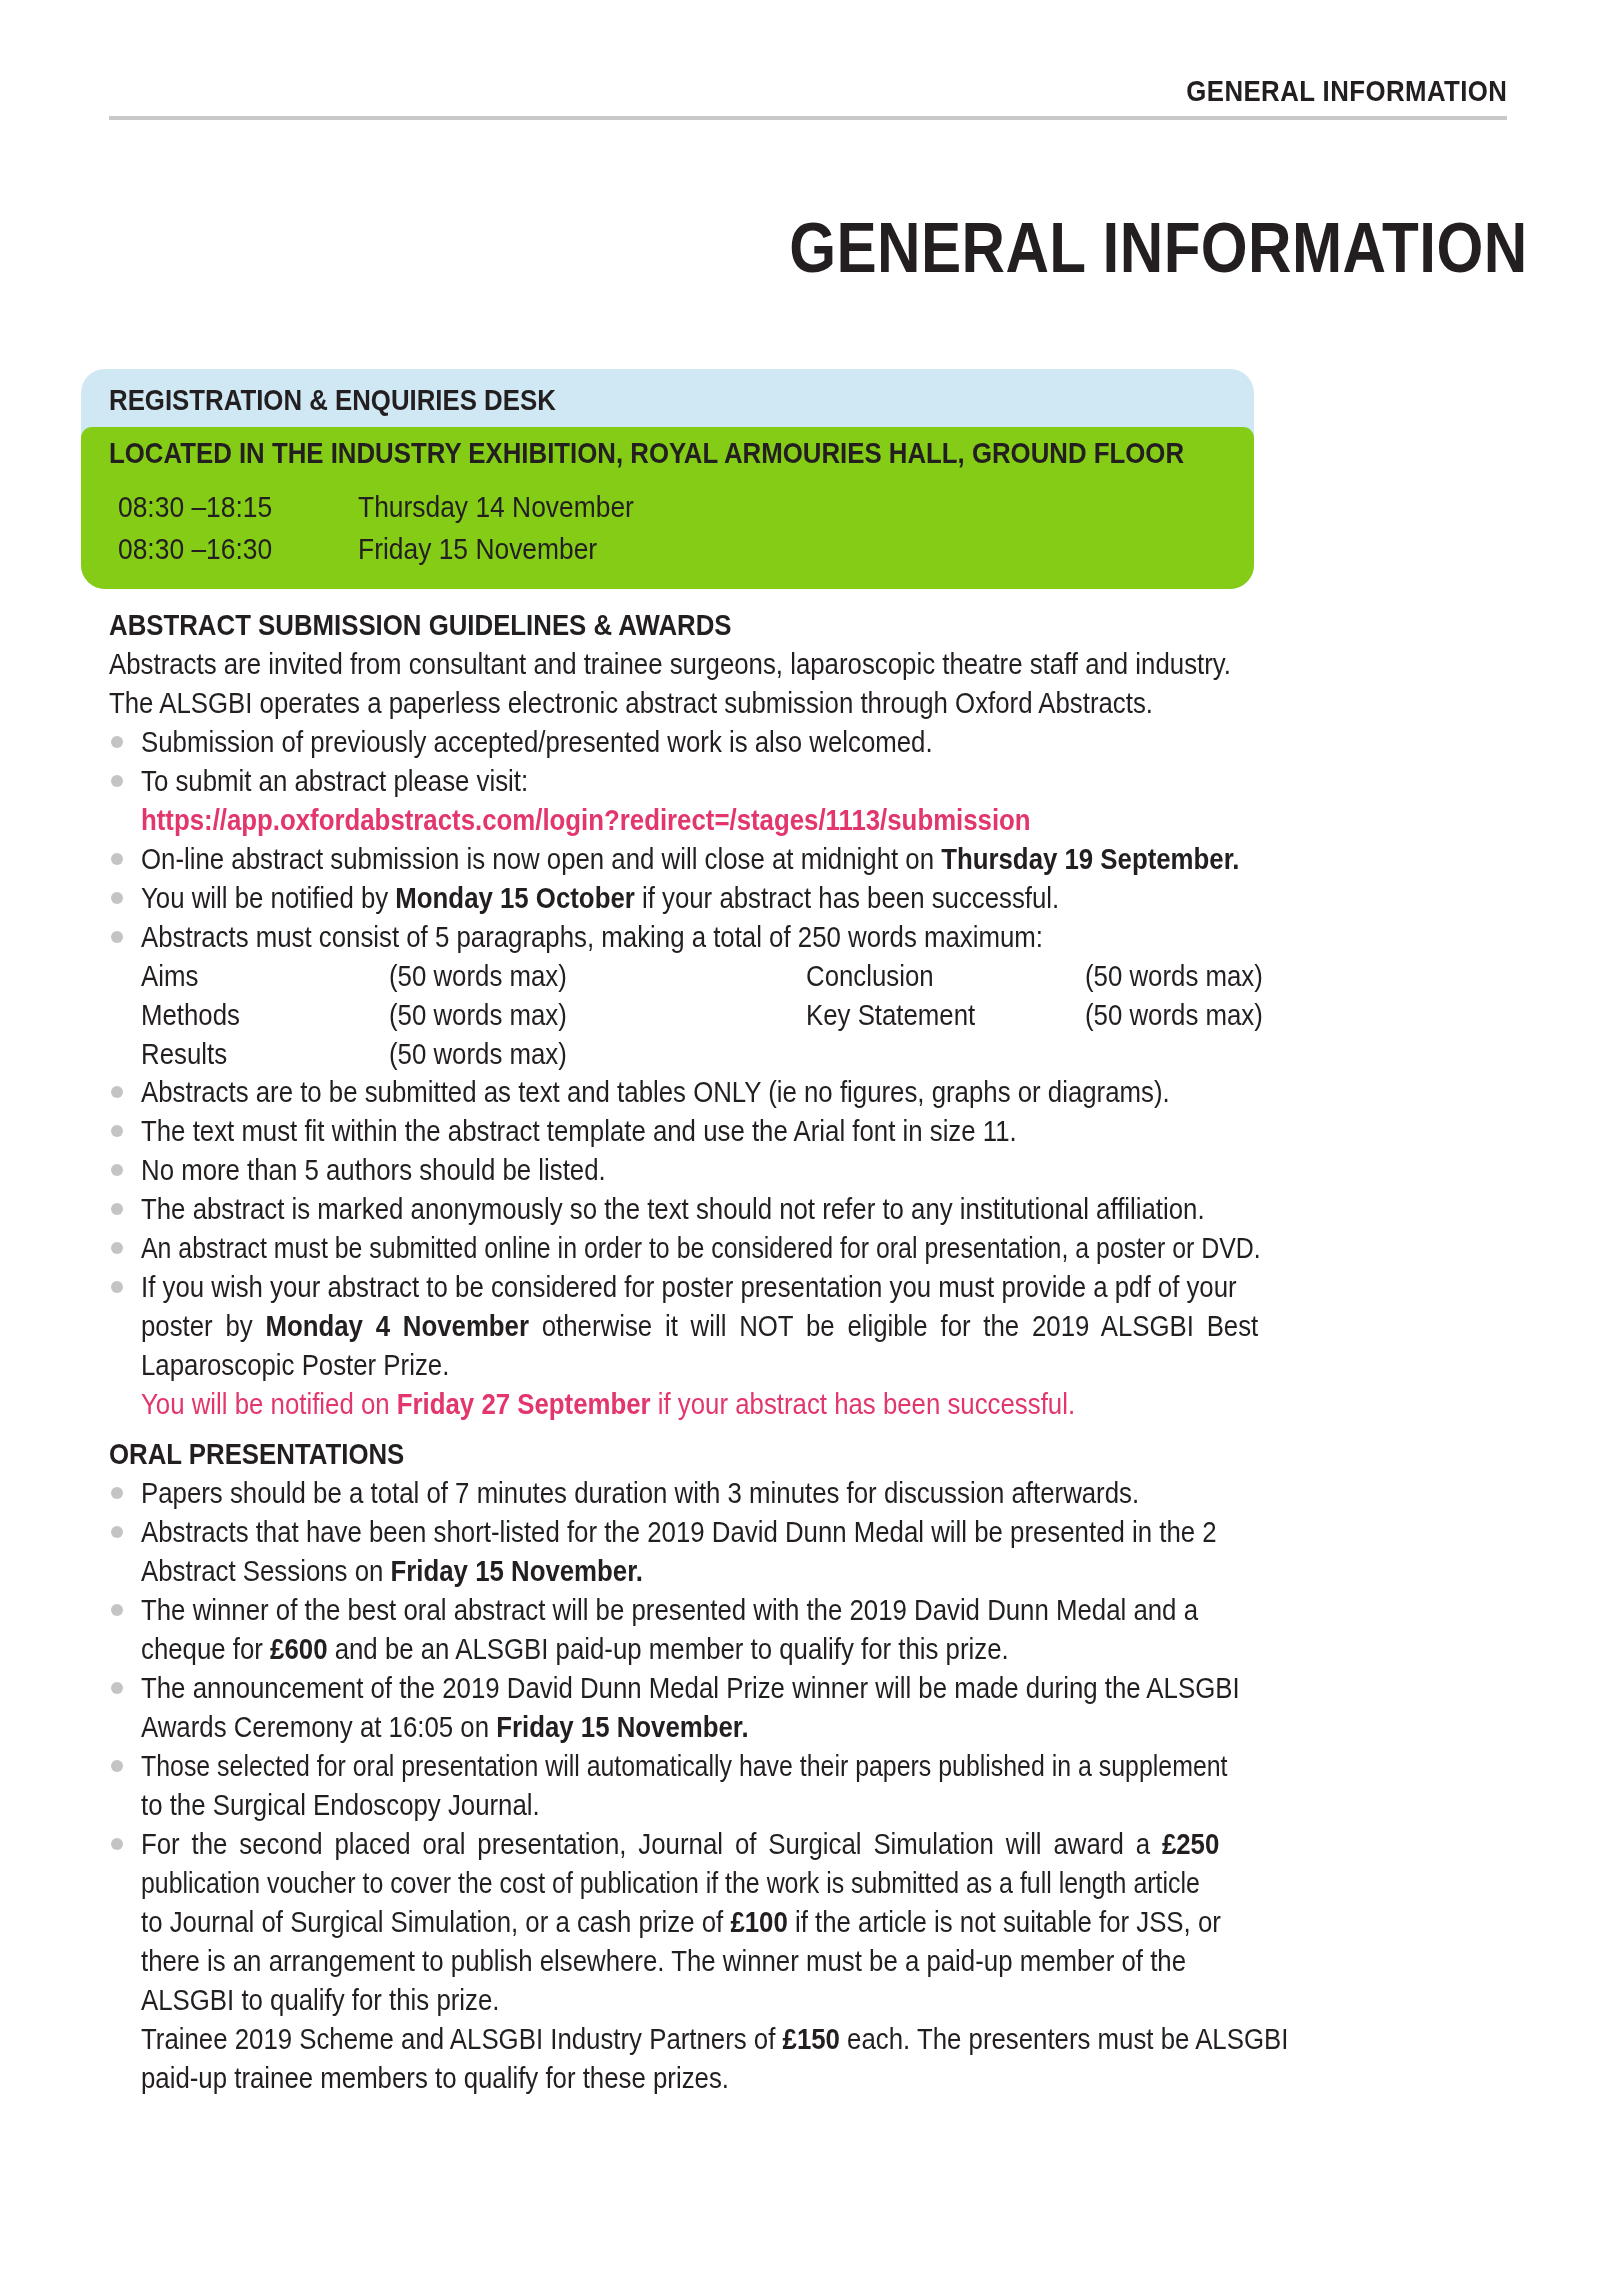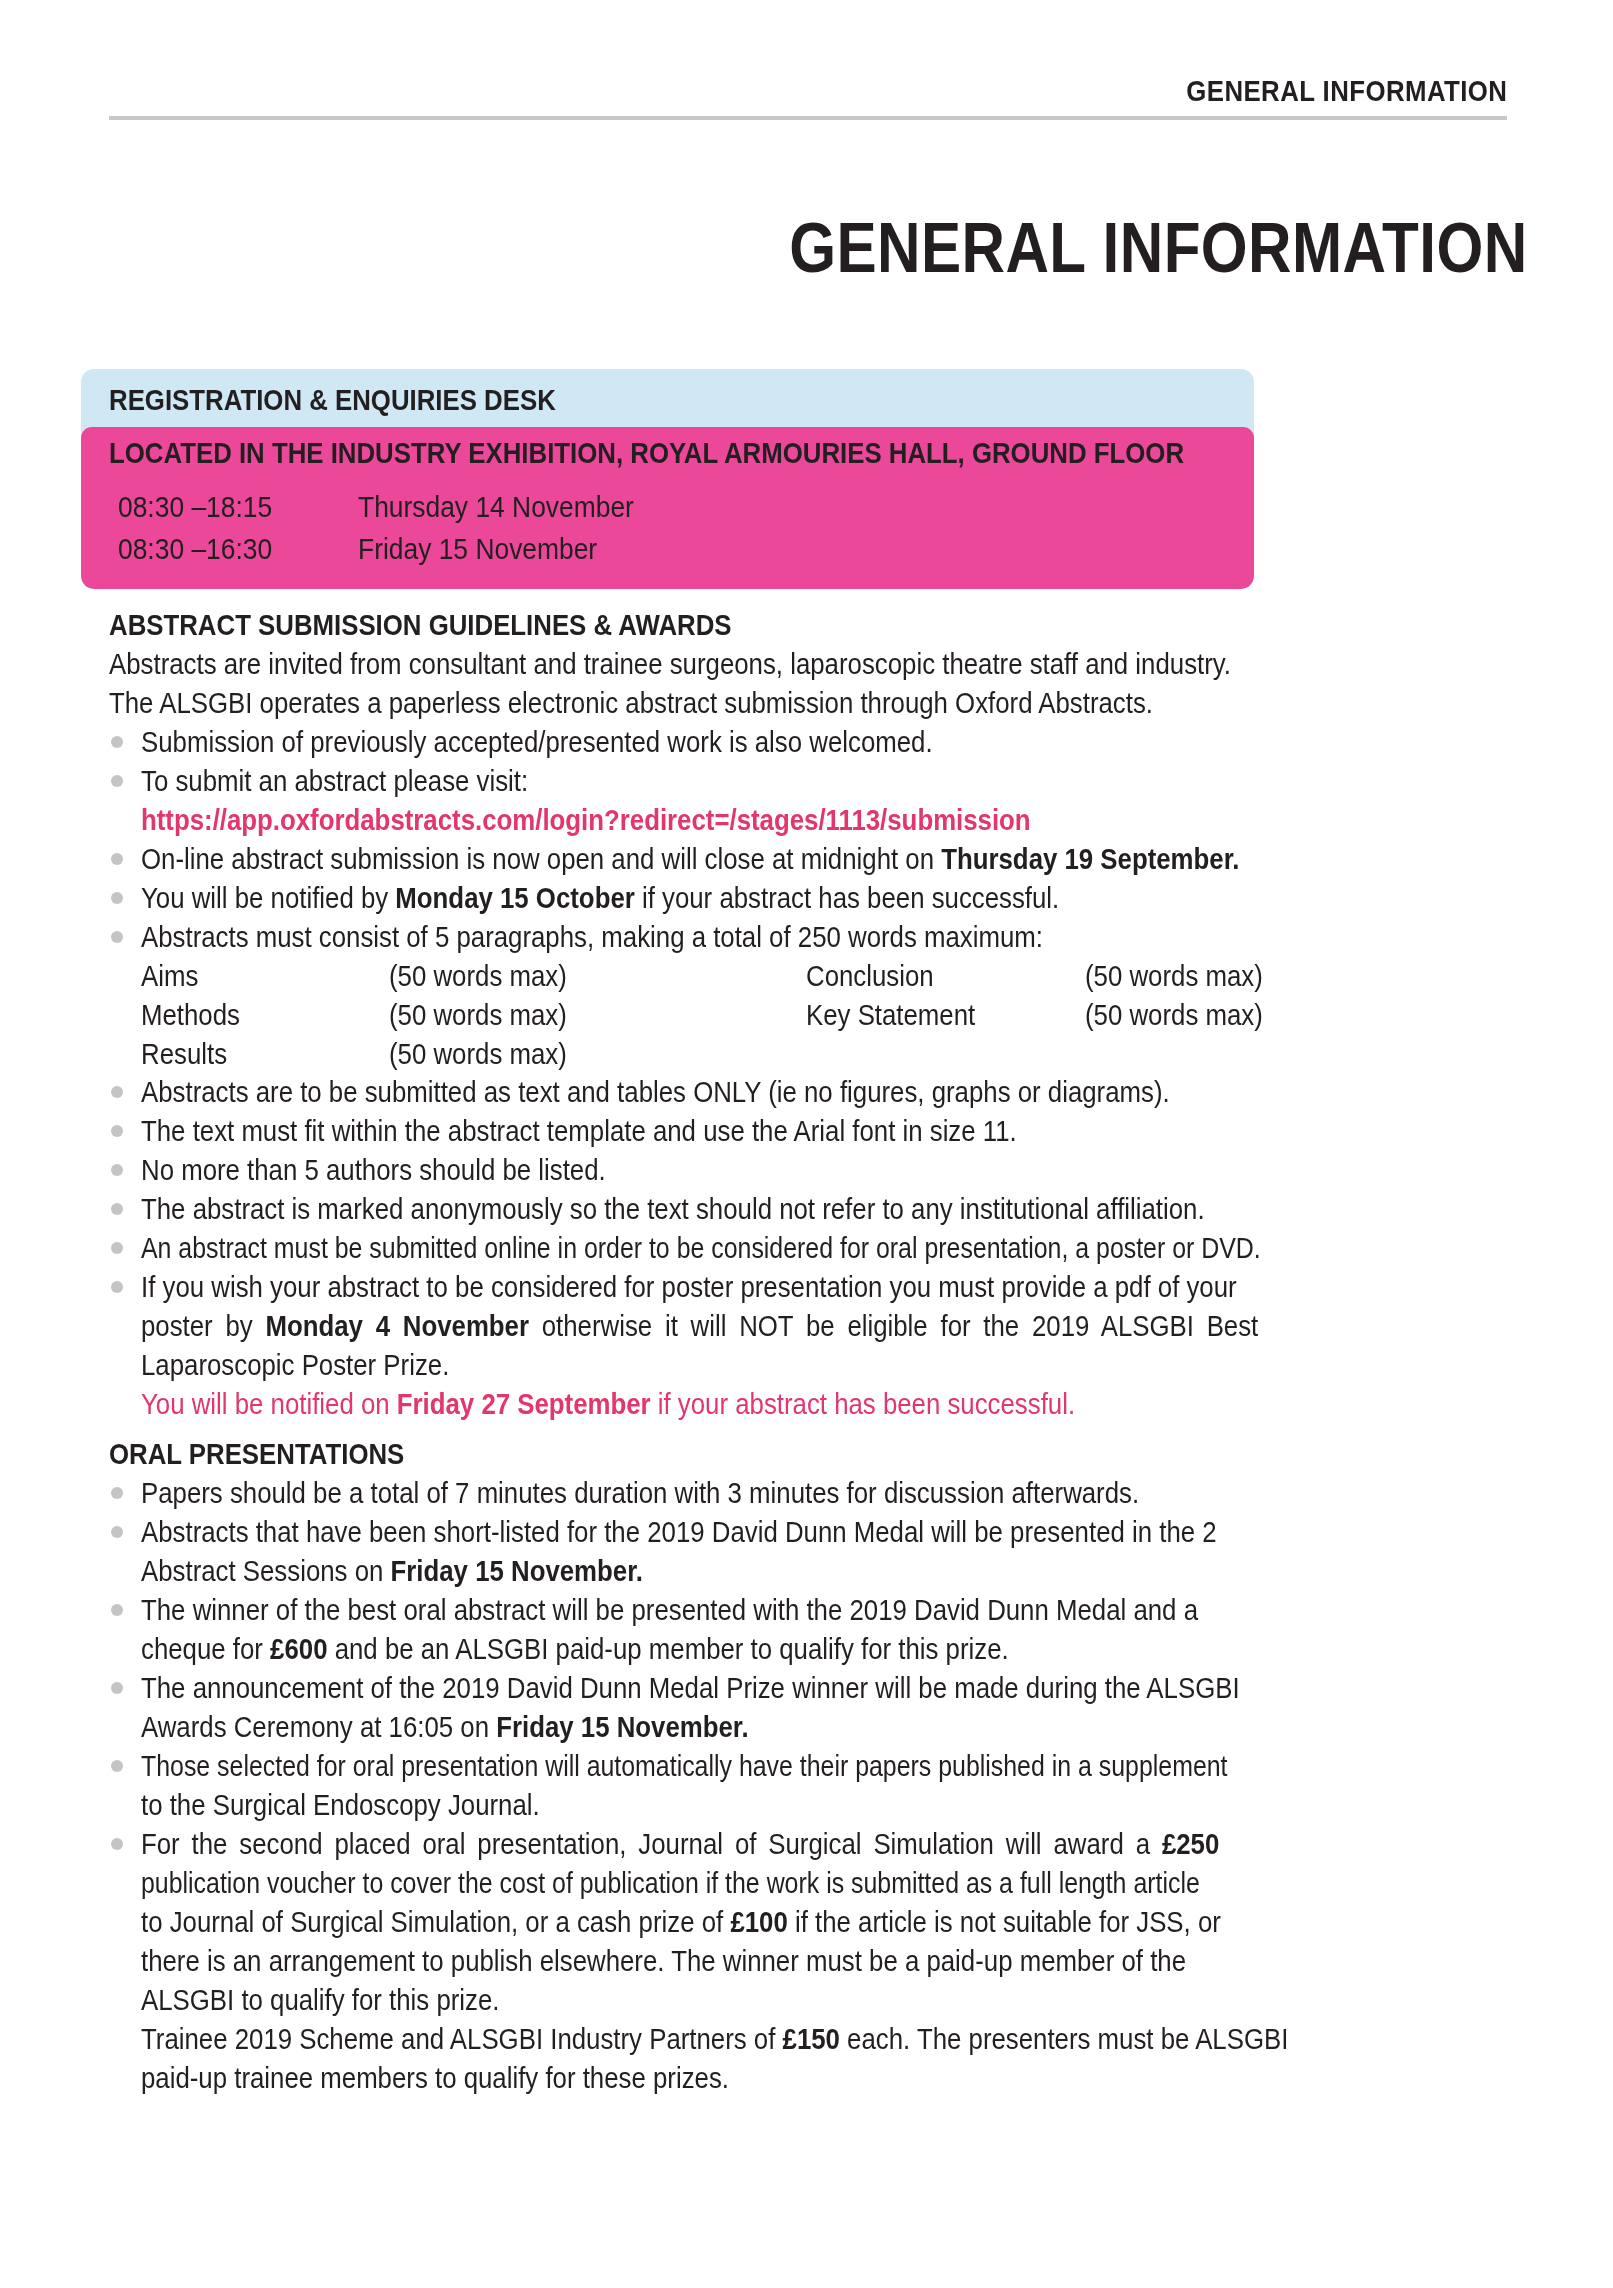--- a/index.html
+++ b/index.html
@@ -18,30 +18,30 @@
     background: #c8c8c8;
   }
   .page-title {
     position: absolute; top: 208px; right: 85px;
     font-size: 70px; font-weight: bold; letter-spacing: 0.5px;
     transform: scaleX(0.86); transform-origin: right center;
     white-space: nowrap;
   }
   .reg-box {
     position: absolute; top: 369px; left: 81px; width: 1173px; height: 220px;
-    background: #cfe8f4; border-radius: 13px; overflow: hidden;
+    background: #cfe8f4; border-radius: 24px; overflow: hidden;
   }
   .reg-head {
     height: 58px; line-height: 61px; padding-left: 28px;
     font-size: 30px; font-weight: bold;
   }
   .reg-head span, .reg-loc span { display: inline-block; transform: scaleX(0.86); transform-origin: left center; white-space: nowrap; }
   .reg-inner {
     position: absolute; top: 58px; left: 0; right: 0; bottom: 0;
-    background: #ec4899; border-radius: 11px 11px 13px 13px;
+    background: #84cc16; border-radius: 11px 11px 13px 13px;
   }
   .reg-loc {
     position: absolute; top: 9.2px; left: 28px;
     font-size: 30px; font-weight: bold;
   }
   .reg-row {
     position: absolute; left: 37px; font-size: 30px;
     white-space: nowrap;
     margin-top: 9px;
   }

